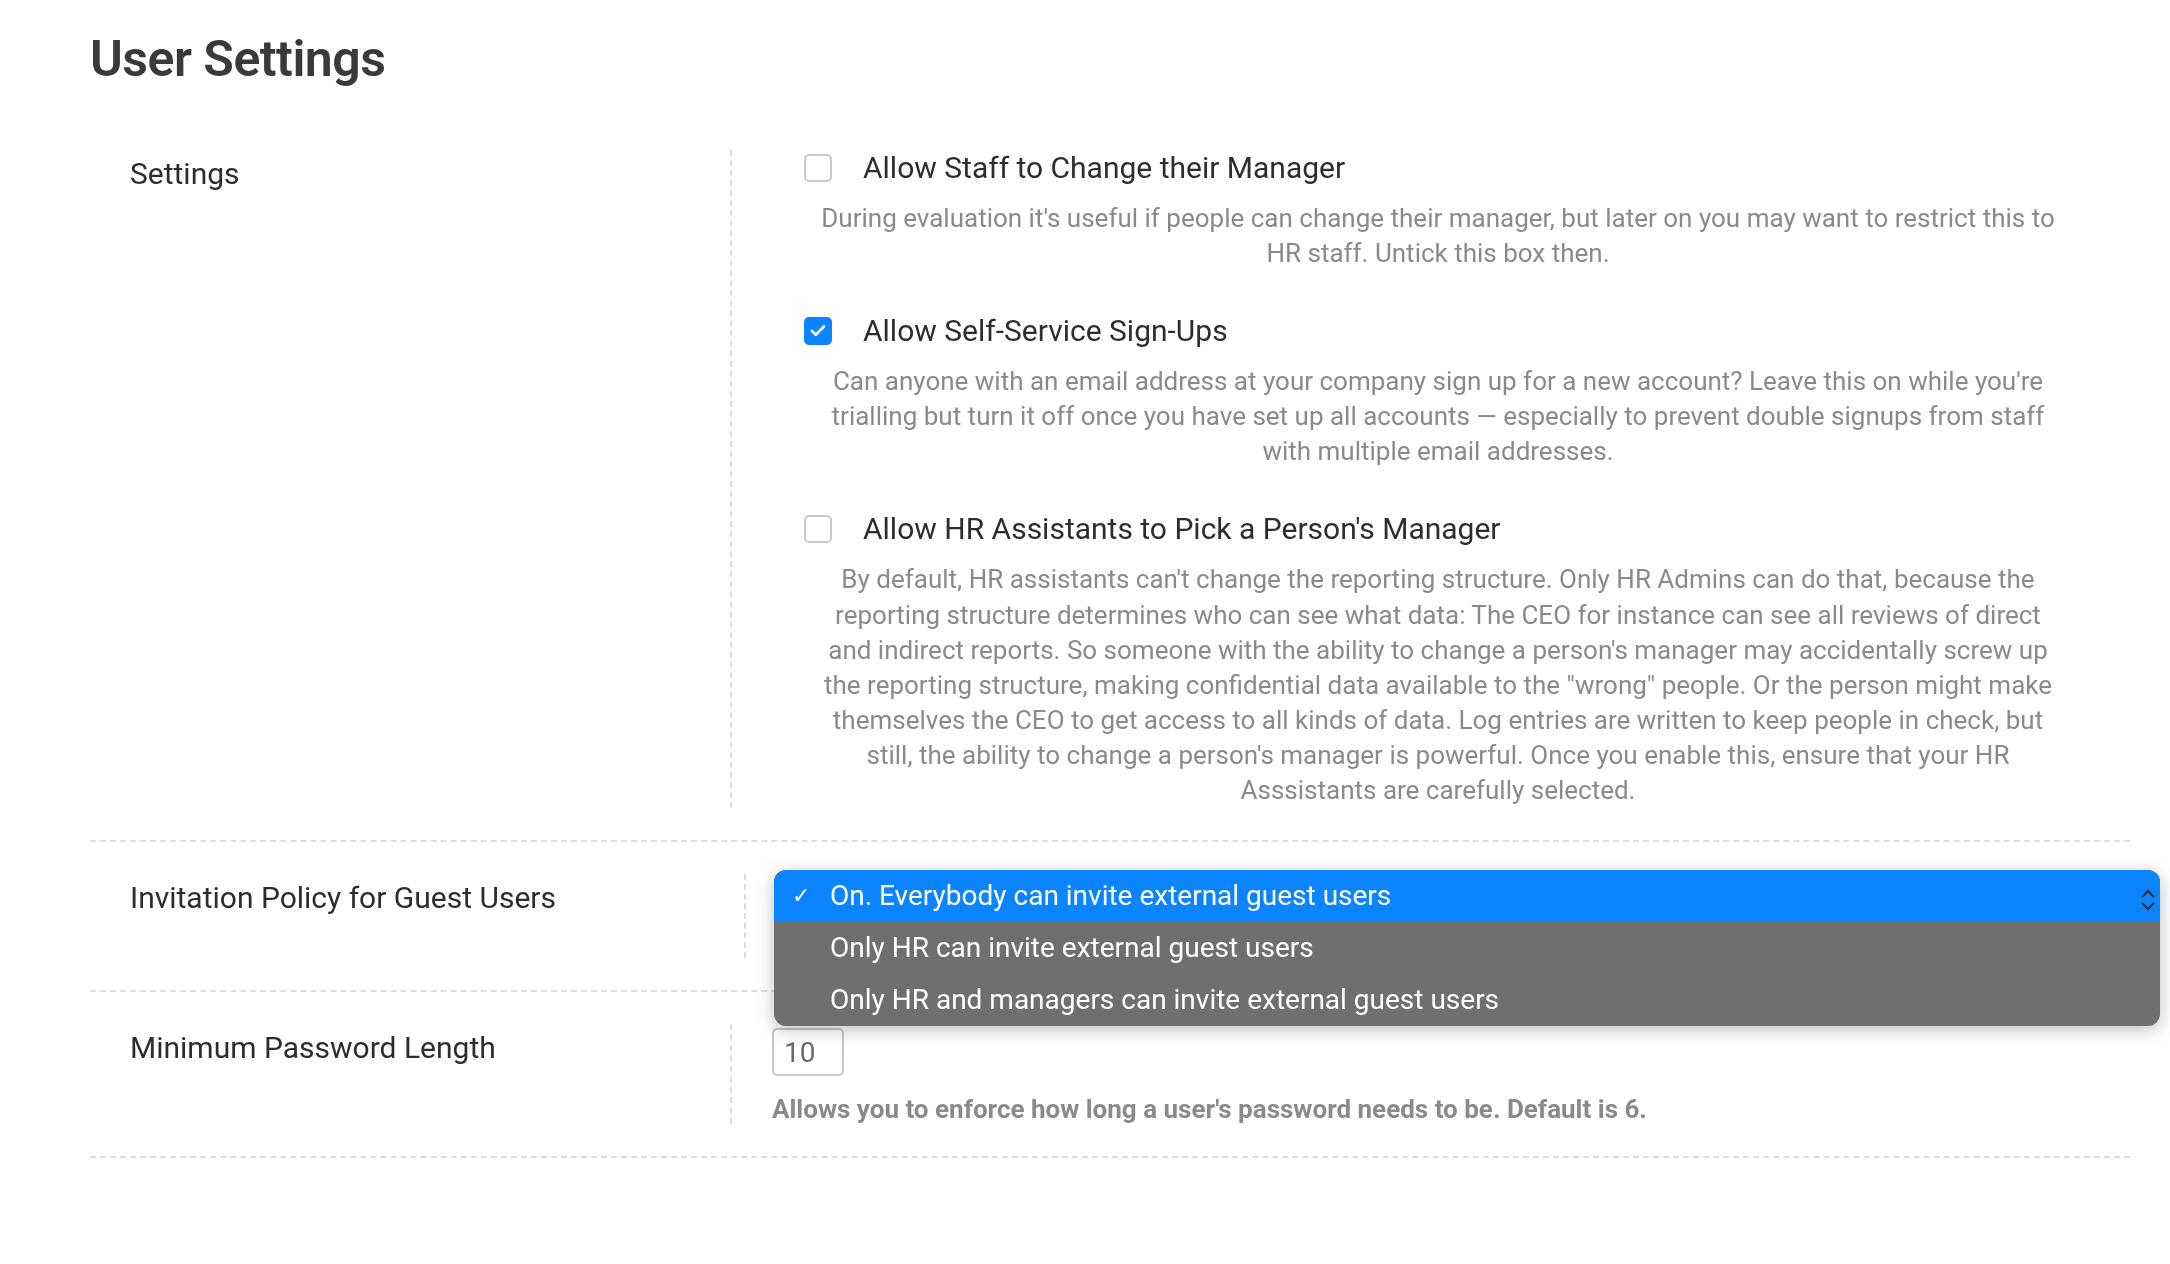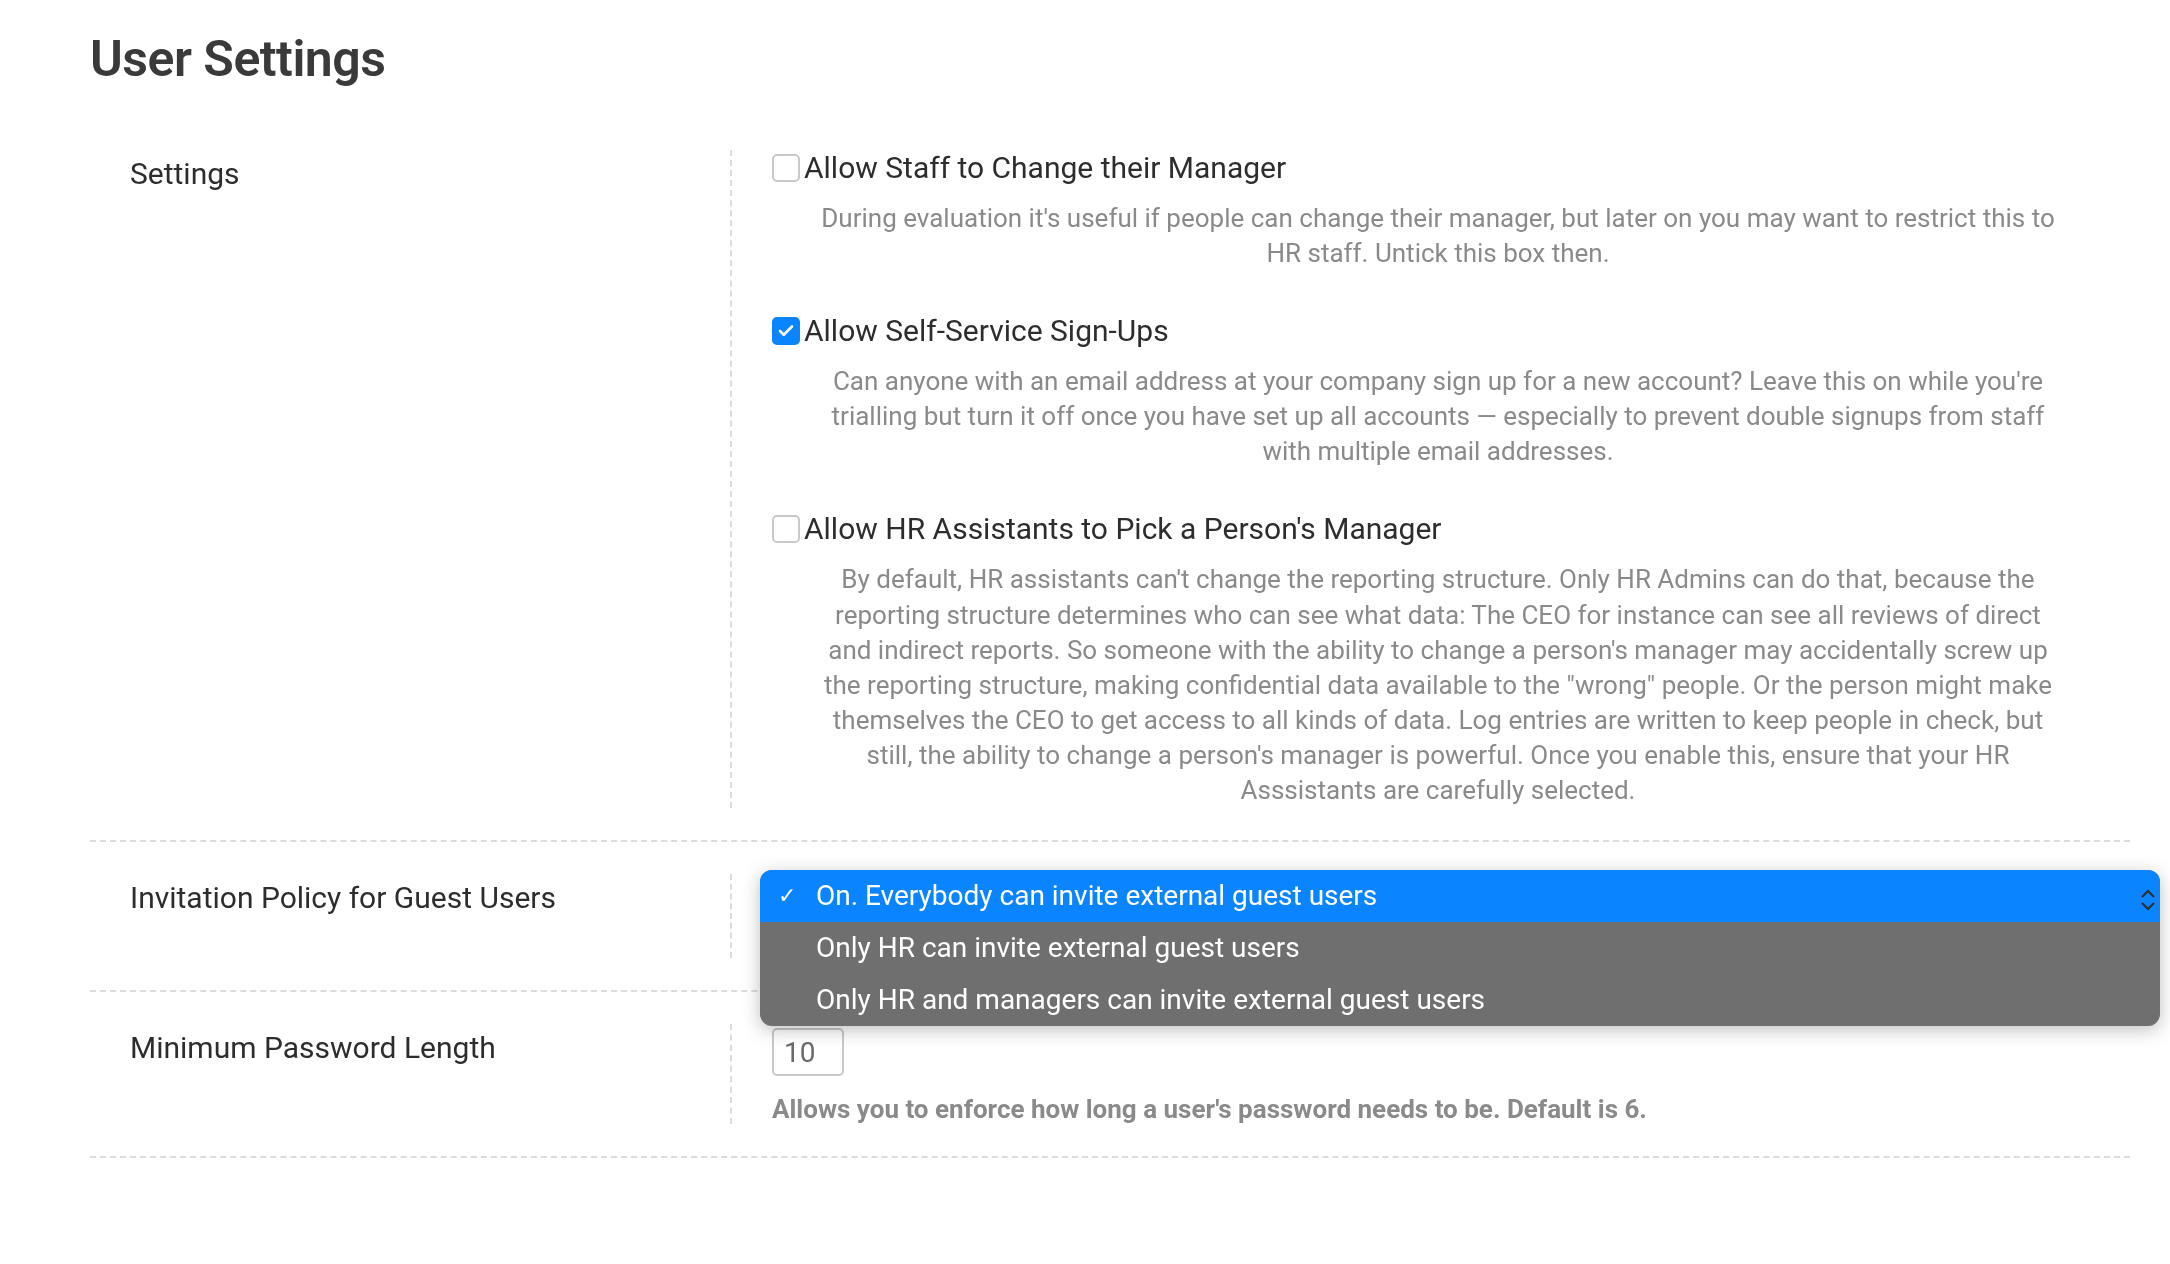--- a/index.html
+++ b/index.html
@@ -44,22 +44,23 @@
     padding-left: 40px;
     padding-right: 60px;
     border-left: 2px dashed #dcdcdc;
     margin-left: 0;
   }
   .checkbox-item { margin-bottom: 42px; }
   .checkbox-item:last-child { margin-bottom: 0; }
   .checkbox-header {
     display: flex;
     align-items: center;
-    gap: 4px;
+    gap: 31px;
     margin-bottom: 16px;
+    margin-left: 32px;
   }
   .checkbox-box {
     width: 28px;
     height: 28px;
     border: 2px solid #c9c9c9;
     border-radius: 5px;
     background: #fff;
     display: inline-flex;
     align-items: center;
     justify-content: center;
@@ -199,21 +200,21 @@
             
           </span>
           <span class="checkbox-label">Allow HR Assistants to Pick a Person's Manager</span>
         </div>
         <div class="checkbox-desc">By default, HR assistants can't change the reporting structure. Only HR Admins can do that, because the reporting structure determines who can see what data: The CEO for instance can see all reviews of direct and indirect reports. So someone with the ability to change a person's manager may accidentally screw up the reporting structure, making confidential data available to the "wrong" people. Or the person might make themselves the CEO to get access to all kinds of data. Log entries are written to keep people in check, but still, the ability to change a person's manager is powerful. Once you enable this, ensure that your HR Asssistants are carefully selected.</div>
       </div>
 
     </div>
   </div>
 
-  <div class="settings-row" style="min-height:150px;">
+  <div class="settings-row" style="min-height:150px;gap:14px;">
     <div class="row-label">Invitation Policy for Guest Users</div>
     <div class="row-content">
       <div class="dropdown-wrapper">
         <div class="dropdown-arrows">
           <svg viewBox="0 0 14 10">
               <path d="M1 8 L7 2 L13 8" stroke="#2d2d2d" stroke-width="2" fill="none"></path>
             </svg>
           <svg viewBox="0 0 14 10">
               <path d="M1 2 L7 8 L13 2" stroke="#2d2d2d" stroke-width="2" fill="none"></path>
             </svg>

